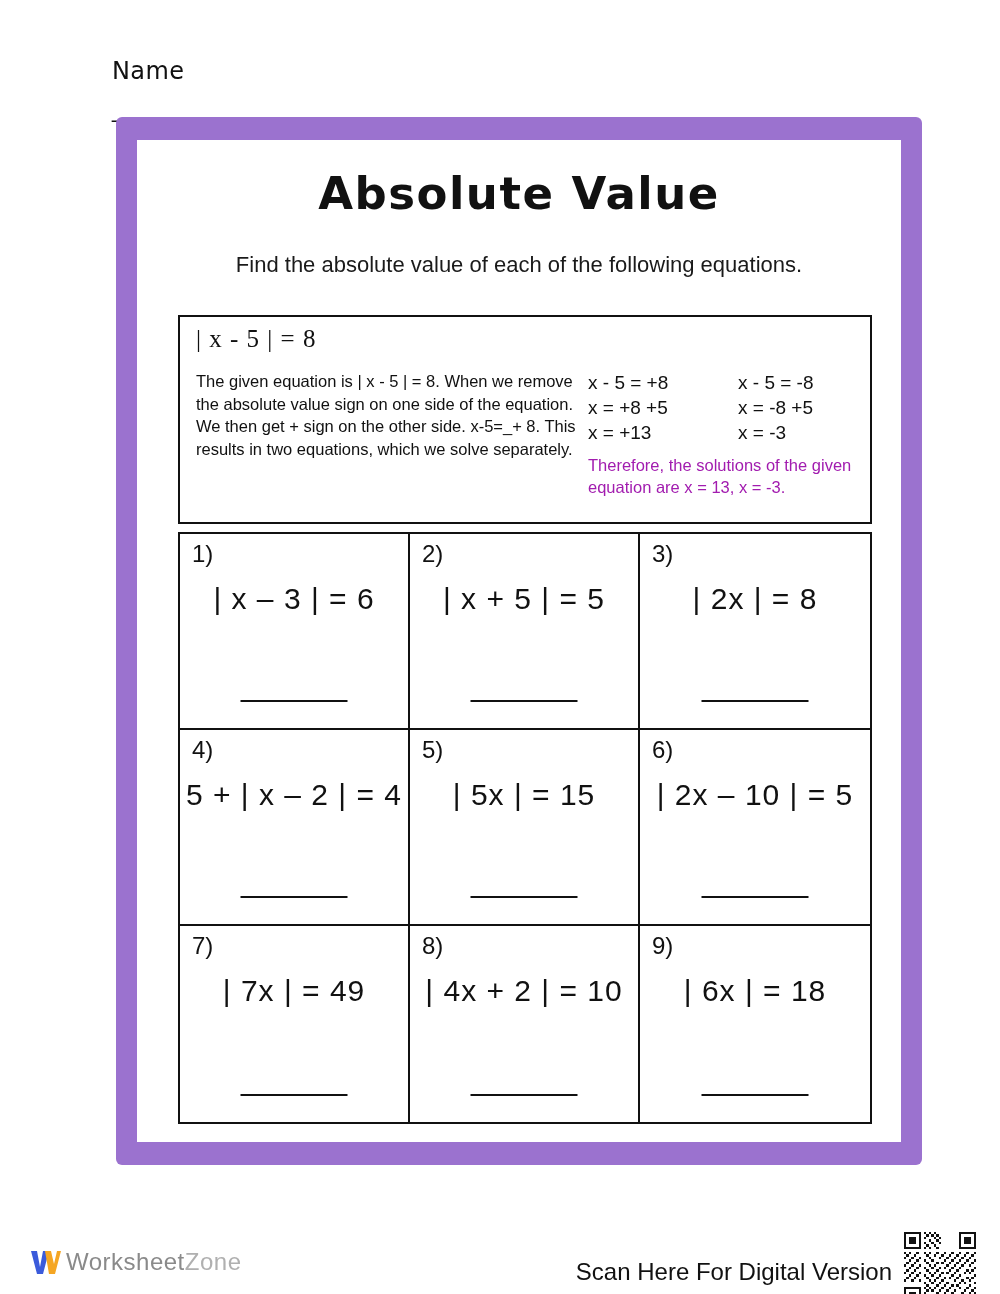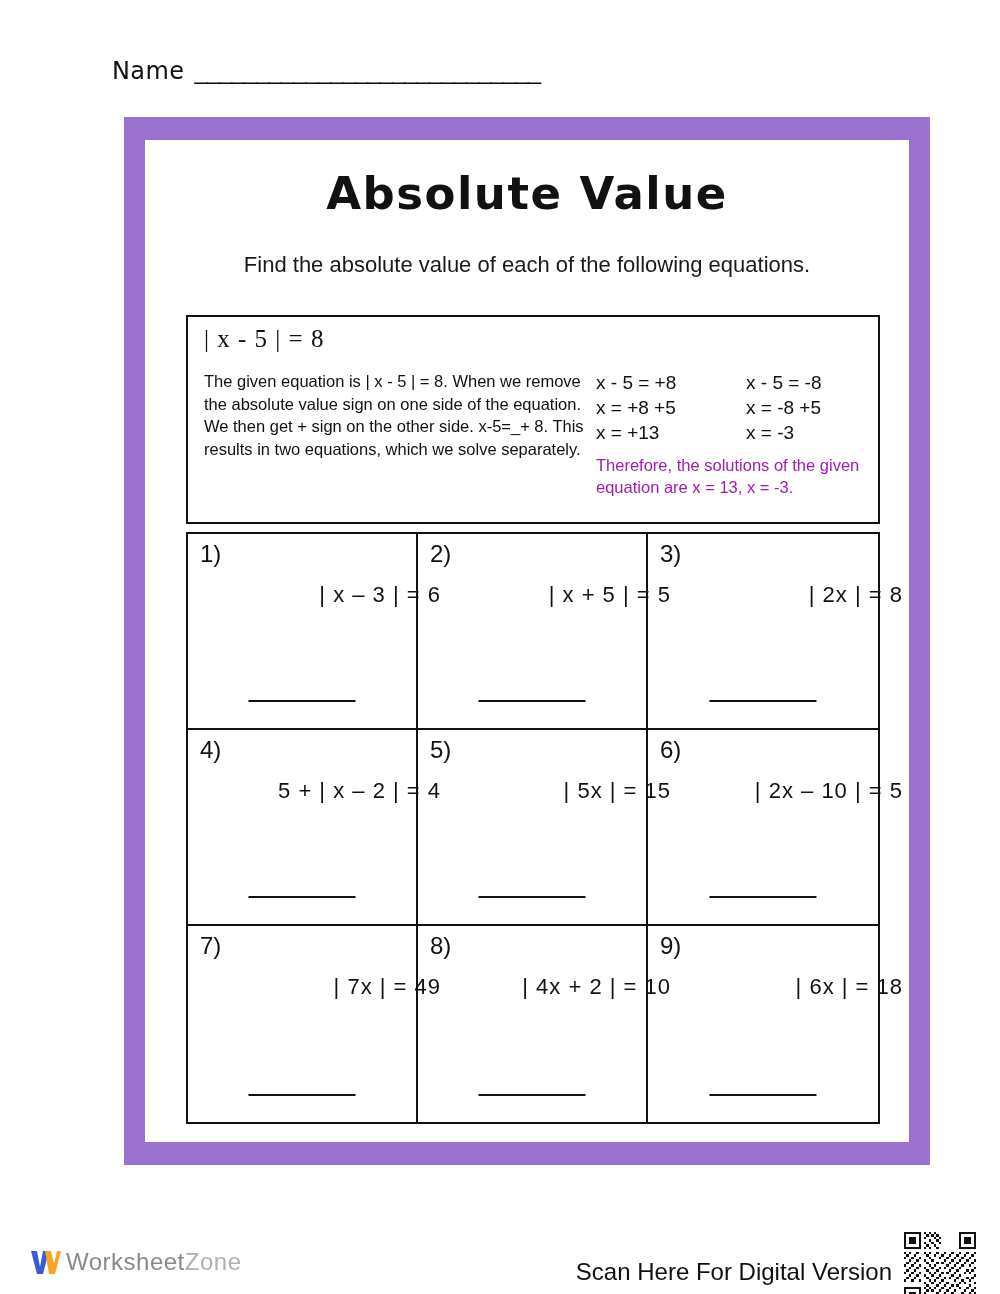--- a/index.html
+++ b/index.html
@@ -17,44 +17,46 @@
   }
 
   
   .name-row {
     position: absolute;
     left: 112px;
     top: 57px;
     display: flex;
     align-items: baseline;
     gap: 10px;
+    flex-direction: column;
   }
   .name-label {
     font-family: "DejaVu Sans", sans-serif;
     font-size: 24px;
     letter-spacing: 0.4px;
     color: #111;
   }
   .name-line {
     font-family: Liberation Sans, sans-serif;
     font-size: 24px;
     letter-spacing: -1px;
     color: #111;
     white-space: nowrap;
   }
 
   
   .purple-frame {
     position: absolute;
-    left: 124px;
+    left: 116px;
     top: 117px;
     width: 806px;
     height: 1048px;
     background: #9b72cf;
     box-sizing: border-box;
+    border-radius: 6px;
   }
   .white-sheet {
     position: absolute;
     left: 21px;
     top: 23px;
     width: 764px;
     height: 1002px;
     background: #ffffff;
     box-sizing: border-box;
   }
@@ -165,26 +167,25 @@
     top: 6px;
     font-family: "Liberation Sans", sans-serif;
     font-size: 24px;
     color: #111;
   }
   .cell-eq {
     position: absolute;
     left: 0;
     top: 48px;
     width: 100%;
-    text-align: right;
-    font-family: "Liberation Sans", sans-serif;
-    font-size: 22px;
+    text-align: center;
+    font-family: "Liberation Sans", sans-serif;
+    font-size: 30px;
     letter-spacing: 1px;
     color: #111;
-    margin-left: 25px;
   }
   .cell-answer-line {
     position: absolute;
     left: 50%;
     transform: translateX(-50%);
     bottom: 26px;
     width: 107px;
     border-bottom: 2.5px solid #111;
   }
 

